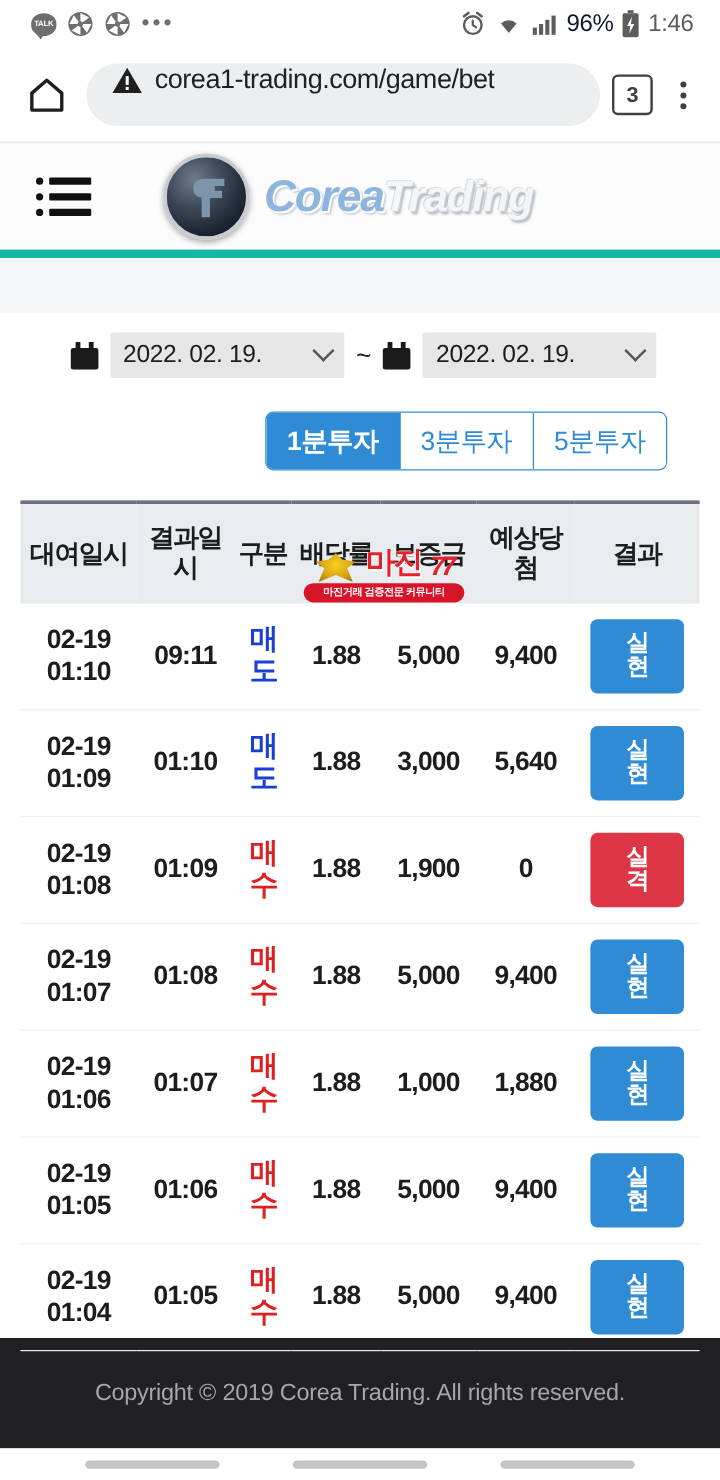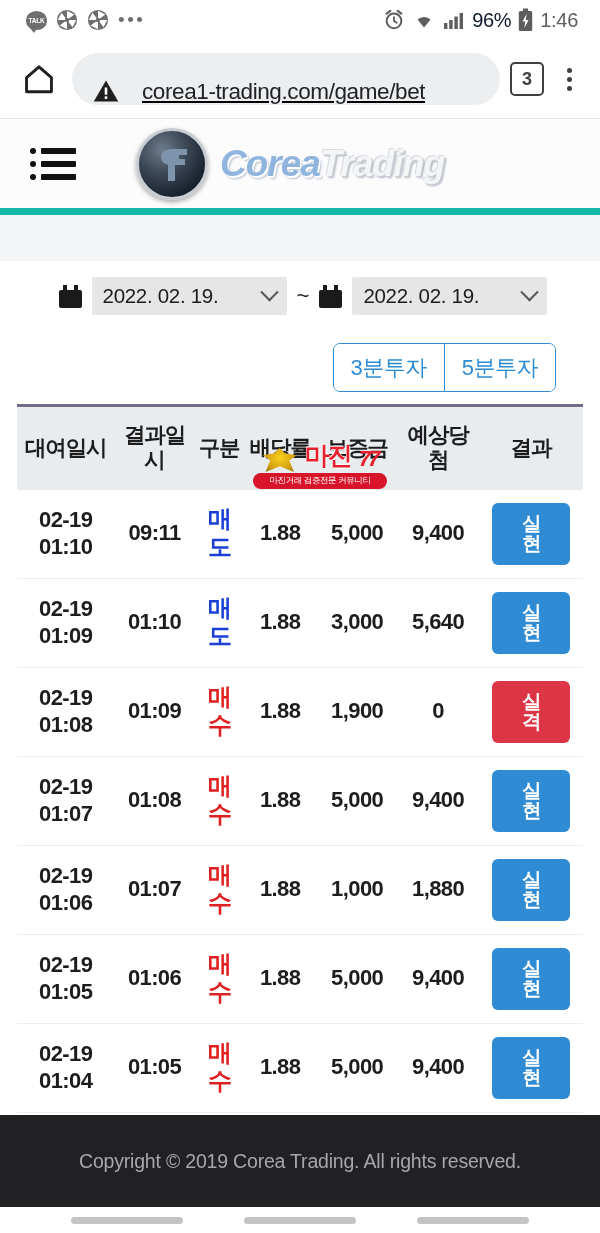--- a/index.html
+++ b/index.html
@@ -34,21 +34,21 @@
   .clock { font-size: 20px; color: #5d5d5d; letter-spacing: -0.3px; }
 
   
   .browserbar {
     height: 78px; flex: 0 0 78px; display: flex; align-items: center;
     padding: 0 16px; background: #ffffff; gap: 10px;
   }
   .home-btn { width: 46px; height: 46px; display: flex; align-items: center; justify-content: center; flex: 0 0 46px; }
   .urlpill {
     flex: 1 1 auto; height: 52px; background: #eceef0; border-radius: 26px;
-    display: flex; align-items: flex-end; padding: 0 20px; gap: 22px; min-width: 0; text-decoration: underline;
+    display: flex; align-items: flex-start; padding: 0 20px; gap: 9px; min-width: 0;
   }
   .url-text {
     font-size: 22.5px; color: #202124; letter-spacing: -0.4px; white-space: nowrap;
     overflow: hidden; text-overflow: ellipsis;
   }
   .tabcount {
     width: 34px; height: 34px; border: 2.5px solid #3c4043; border-radius: 5px;
     display: flex; align-items: center; justify-content: center;
     font-size: 18px; font-weight: bold; color: #3c4043; flex: 0 0 34px;
   }
@@ -105,21 +105,21 @@
   .btngroup { display: flex; border-radius: 7px; overflow: hidden; border: 1px solid #2e8bd4; }
   .btngroup .seg {
     min-width: 85px; height: 47px; display: flex; align-items: center; justify-content: center;
     background: #fff; color: #2e8bd4; font-size: 22px; letter-spacing: -0.5px;
     border-right: 1px solid #2e8bd4; padding: 0 17px; white-space: nowrap;
   }
   .btngroup .seg:last-child { border-right: none; }
   .btngroup .seg.active { background: #2e8bd4; color: #fff; font-weight: bold; }
 
   
-  .tablewrap { margin: 12px 17px 0 17px; position: relative; }
+  .tablewrap { margin: 25px 17px 0 17px; position: relative; }
   table { width: 100%; border-collapse: collapse; table-layout: fixed; }
   thead th {
     background: #e9ecef; border-top: 3px solid #706e85; color: #1d1d1d;
     font-size: 21.5px; font-weight: bold; padding: 16px 2px; text-align: center;
     letter-spacing: -1.2px; line-height: 1.18; vertical-align: middle;
   }
   tbody td {
     border-bottom: 1px solid #eceef0; padding: 13px 2px; text-align: center;
     font-size: 22px; color: #1d1d1d; font-weight: bold; letter-spacing: -0.6px;
     vertical-align: middle; line-height: 1.22;
@@ -147,21 +147,21 @@
     background: radial-gradient(ellipse at 50% 40%, #f5d020 0%, #d9a310 55%, #8a6a08 100%);
     clip-path: polygon(50% 0%, 66% 22%, 100% 30%, 78% 52%, 92% 100%, 50% 76%, 8% 100%, 22% 52%, 0% 30%, 34% 22%);
   }
   .wm-word {
     font-size: 25px; font-weight: bold; color: #e8202c; letter-spacing: -2px;
     text-shadow: 1px 1px 0 #fff, -0.6px -0.6px 0 #fff;
   }
   .wm-tail { font-size: 22px; font-weight: bold; color: #e8202c; font-style: italic; letter-spacing: -3px; }
   .wm-bar {
     margin-top: 1px; background: #d8142a; border-radius: 9px; color: #fff;
-    font-size: 8.5px; font-weight: normal; padding: 2px 16px; letter-spacing: -0.4px; white-space: nowrap;
+    font-size: 8.5px; font-weight: bold; padding: 2px 16px; letter-spacing: -0.4px; white-space: nowrap;
   }
 
   
   .footer {
     flex: 0 0 92px; background: #212124; display: flex; align-items: center; justify-content: center;
   }
   .footer span { color: #a7a7ab; font-size: 19.5px; letter-spacing: -0.2px; }
   .navbar { flex: 0 0 26px; background: #fff; display: flex; align-items: center; justify-content: space-around; padding: 0 40px; }
   .navbar i { display: block; height: 7px; width: 112px; background: #c4c4c7; border-radius: 4px; }
 </style>
@@ -287,20 +287,21 @@
           </span>
         <div class="dateinput">
           <span>2022. 02. 19.</span>
           <span class="chev"></span>
         </div>
       </div>
 
 
       <div class="btnrow r2">
         <div class="btngroup">
+          <div class="seg active">1분투자</div>
           <div class="seg">3분투자</div>
           <div class="seg">5분투자</div>
         </div>
       </div>
     </div>
 
     <div class="tablewrap">
       <table>
         <thead>
           <tr>

